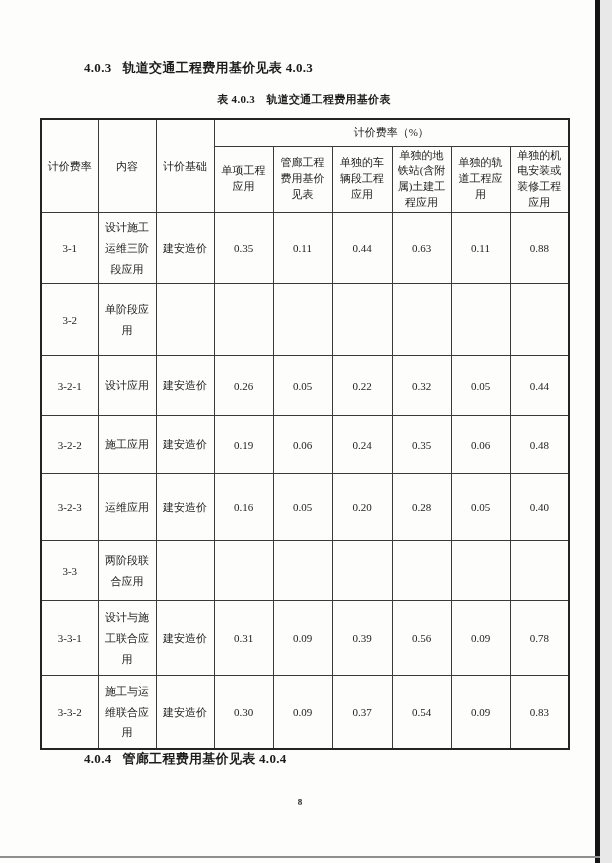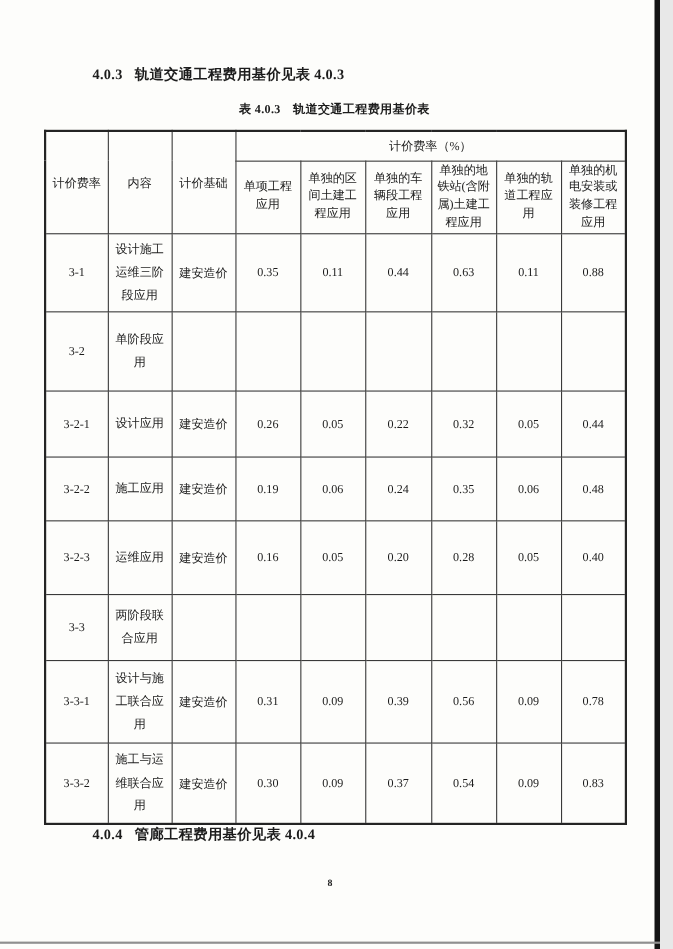--- a/index.html
+++ b/index.html
@@ -51,21 +51,21 @@
     </colgroup>
     <tbody>
         <tr class="hdr-group">
       <th rowspan="2">计价费率</th>
       <th rowspan="2">内容</th>
       <th rowspan="2">计价基础</th>
       <th colspan="6">计价费率（%）</th>
     </tr>
     <tr class="hdr-cols">
       <th class="rate-col">单项工程应用</th>
-      <th class="rate-col">单独的区间土建工程应用</th>
+      <th class="rate-col">管廊工程费用基价见表</th>
       <th class="rate-col">单独的车辆段工程应用</th>
       <th class="rate-col">单独的地铁站(含附属)土建工程应用</th>
       <th class="rate-col">单独的轨道工程应用</th>
       <th class="rate-col">单独的机电安装或装修工程应用</th>
     </tr>
     <tr class="rh-0">
       <td>3-1</td>
       <td class="content-cell">设计施工运维三阶段应用</td>
       <td>建安造价</td>
       <td>0.35</td>

